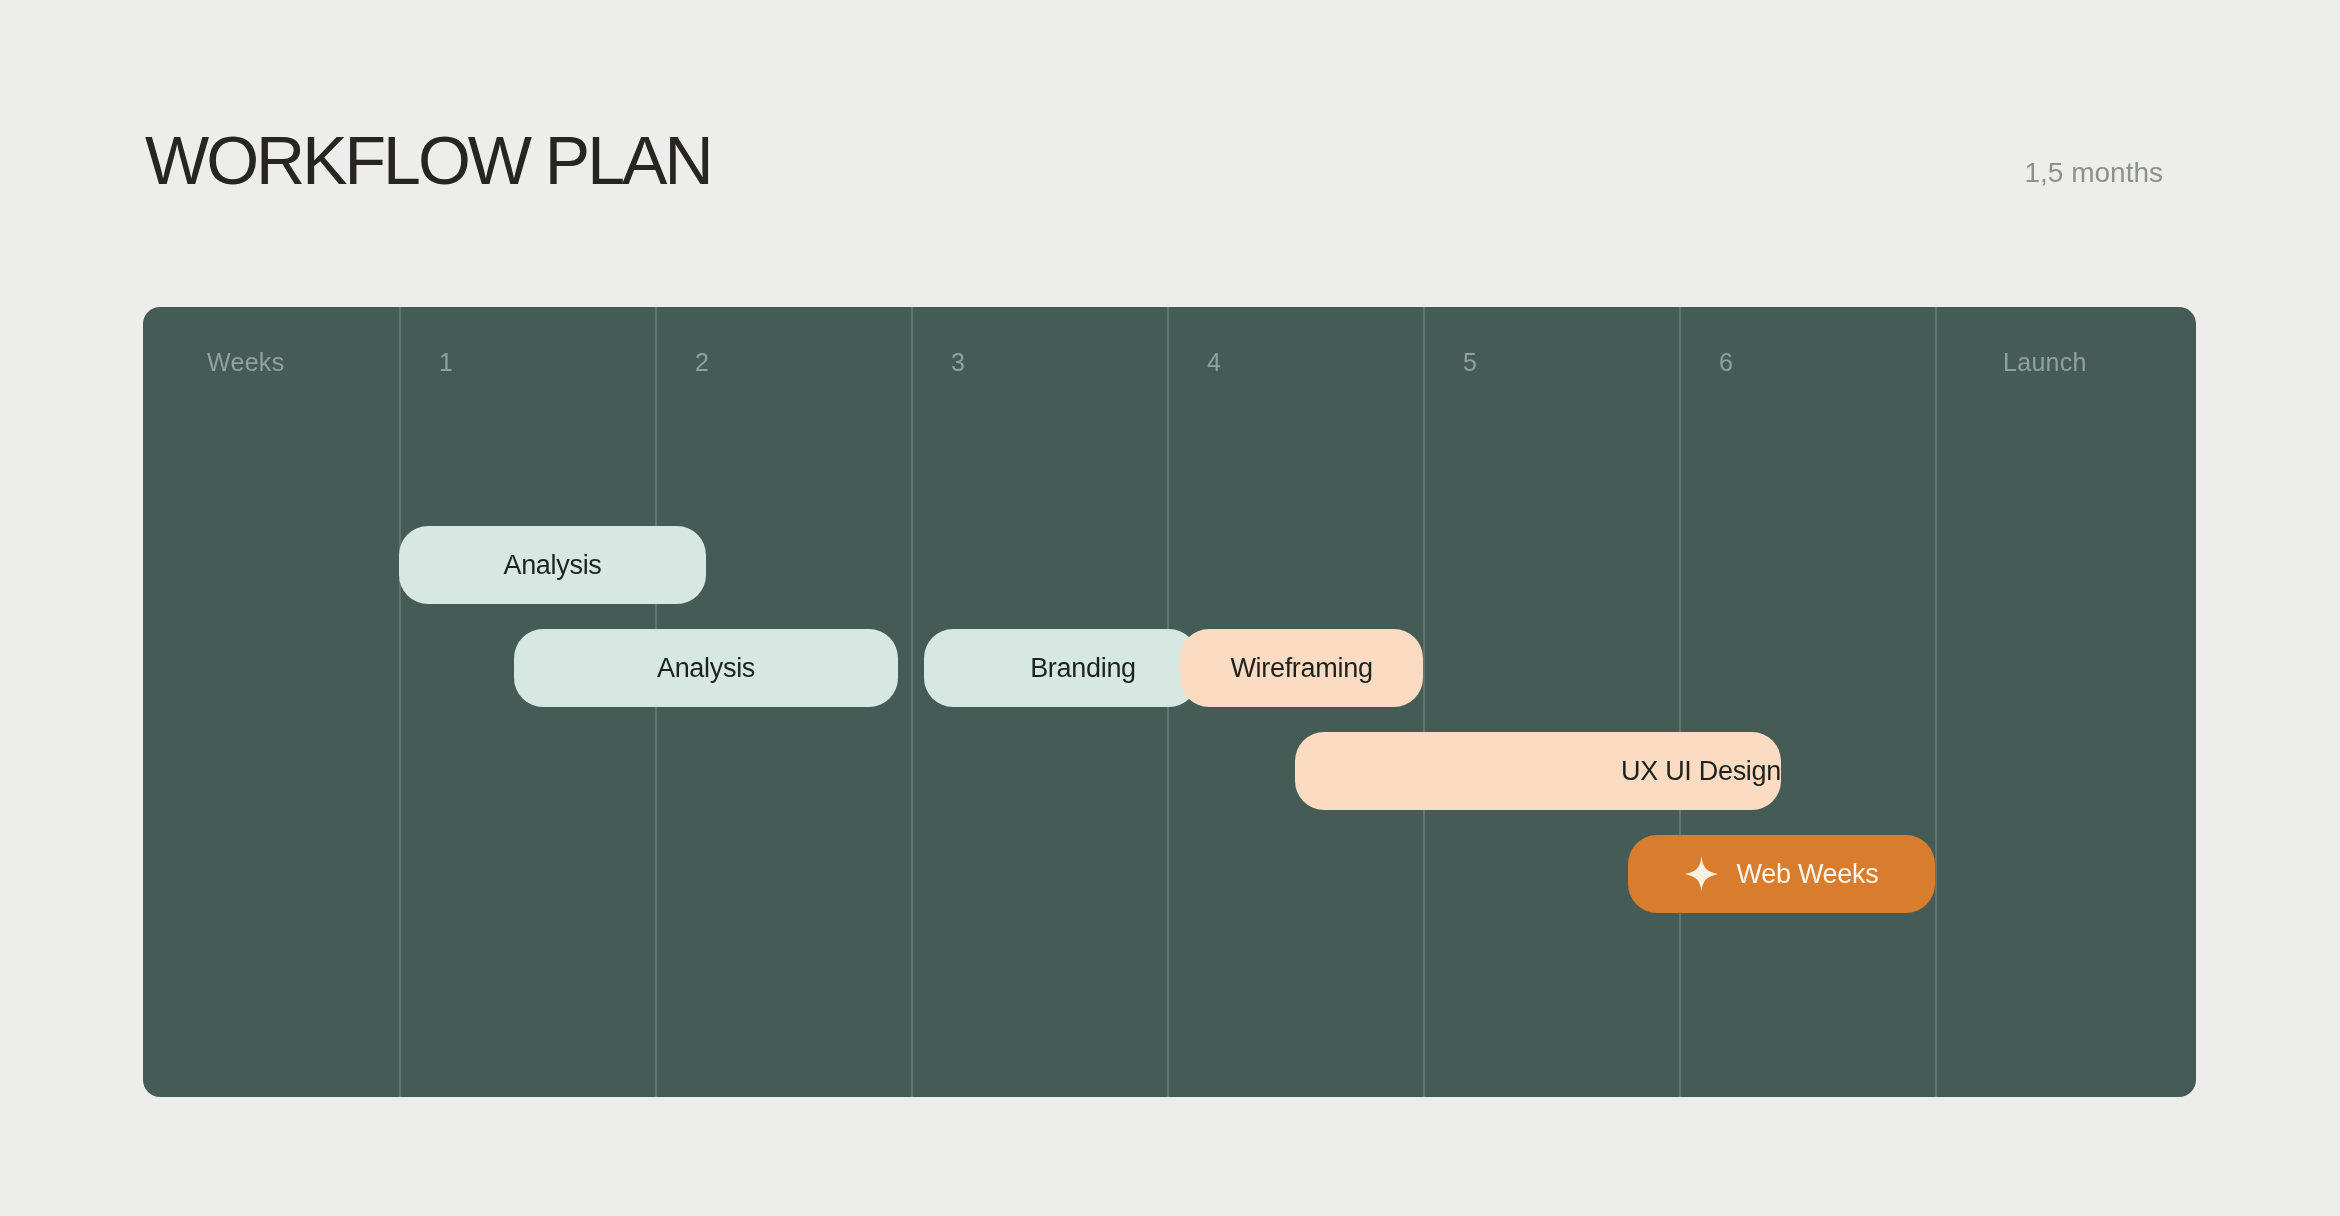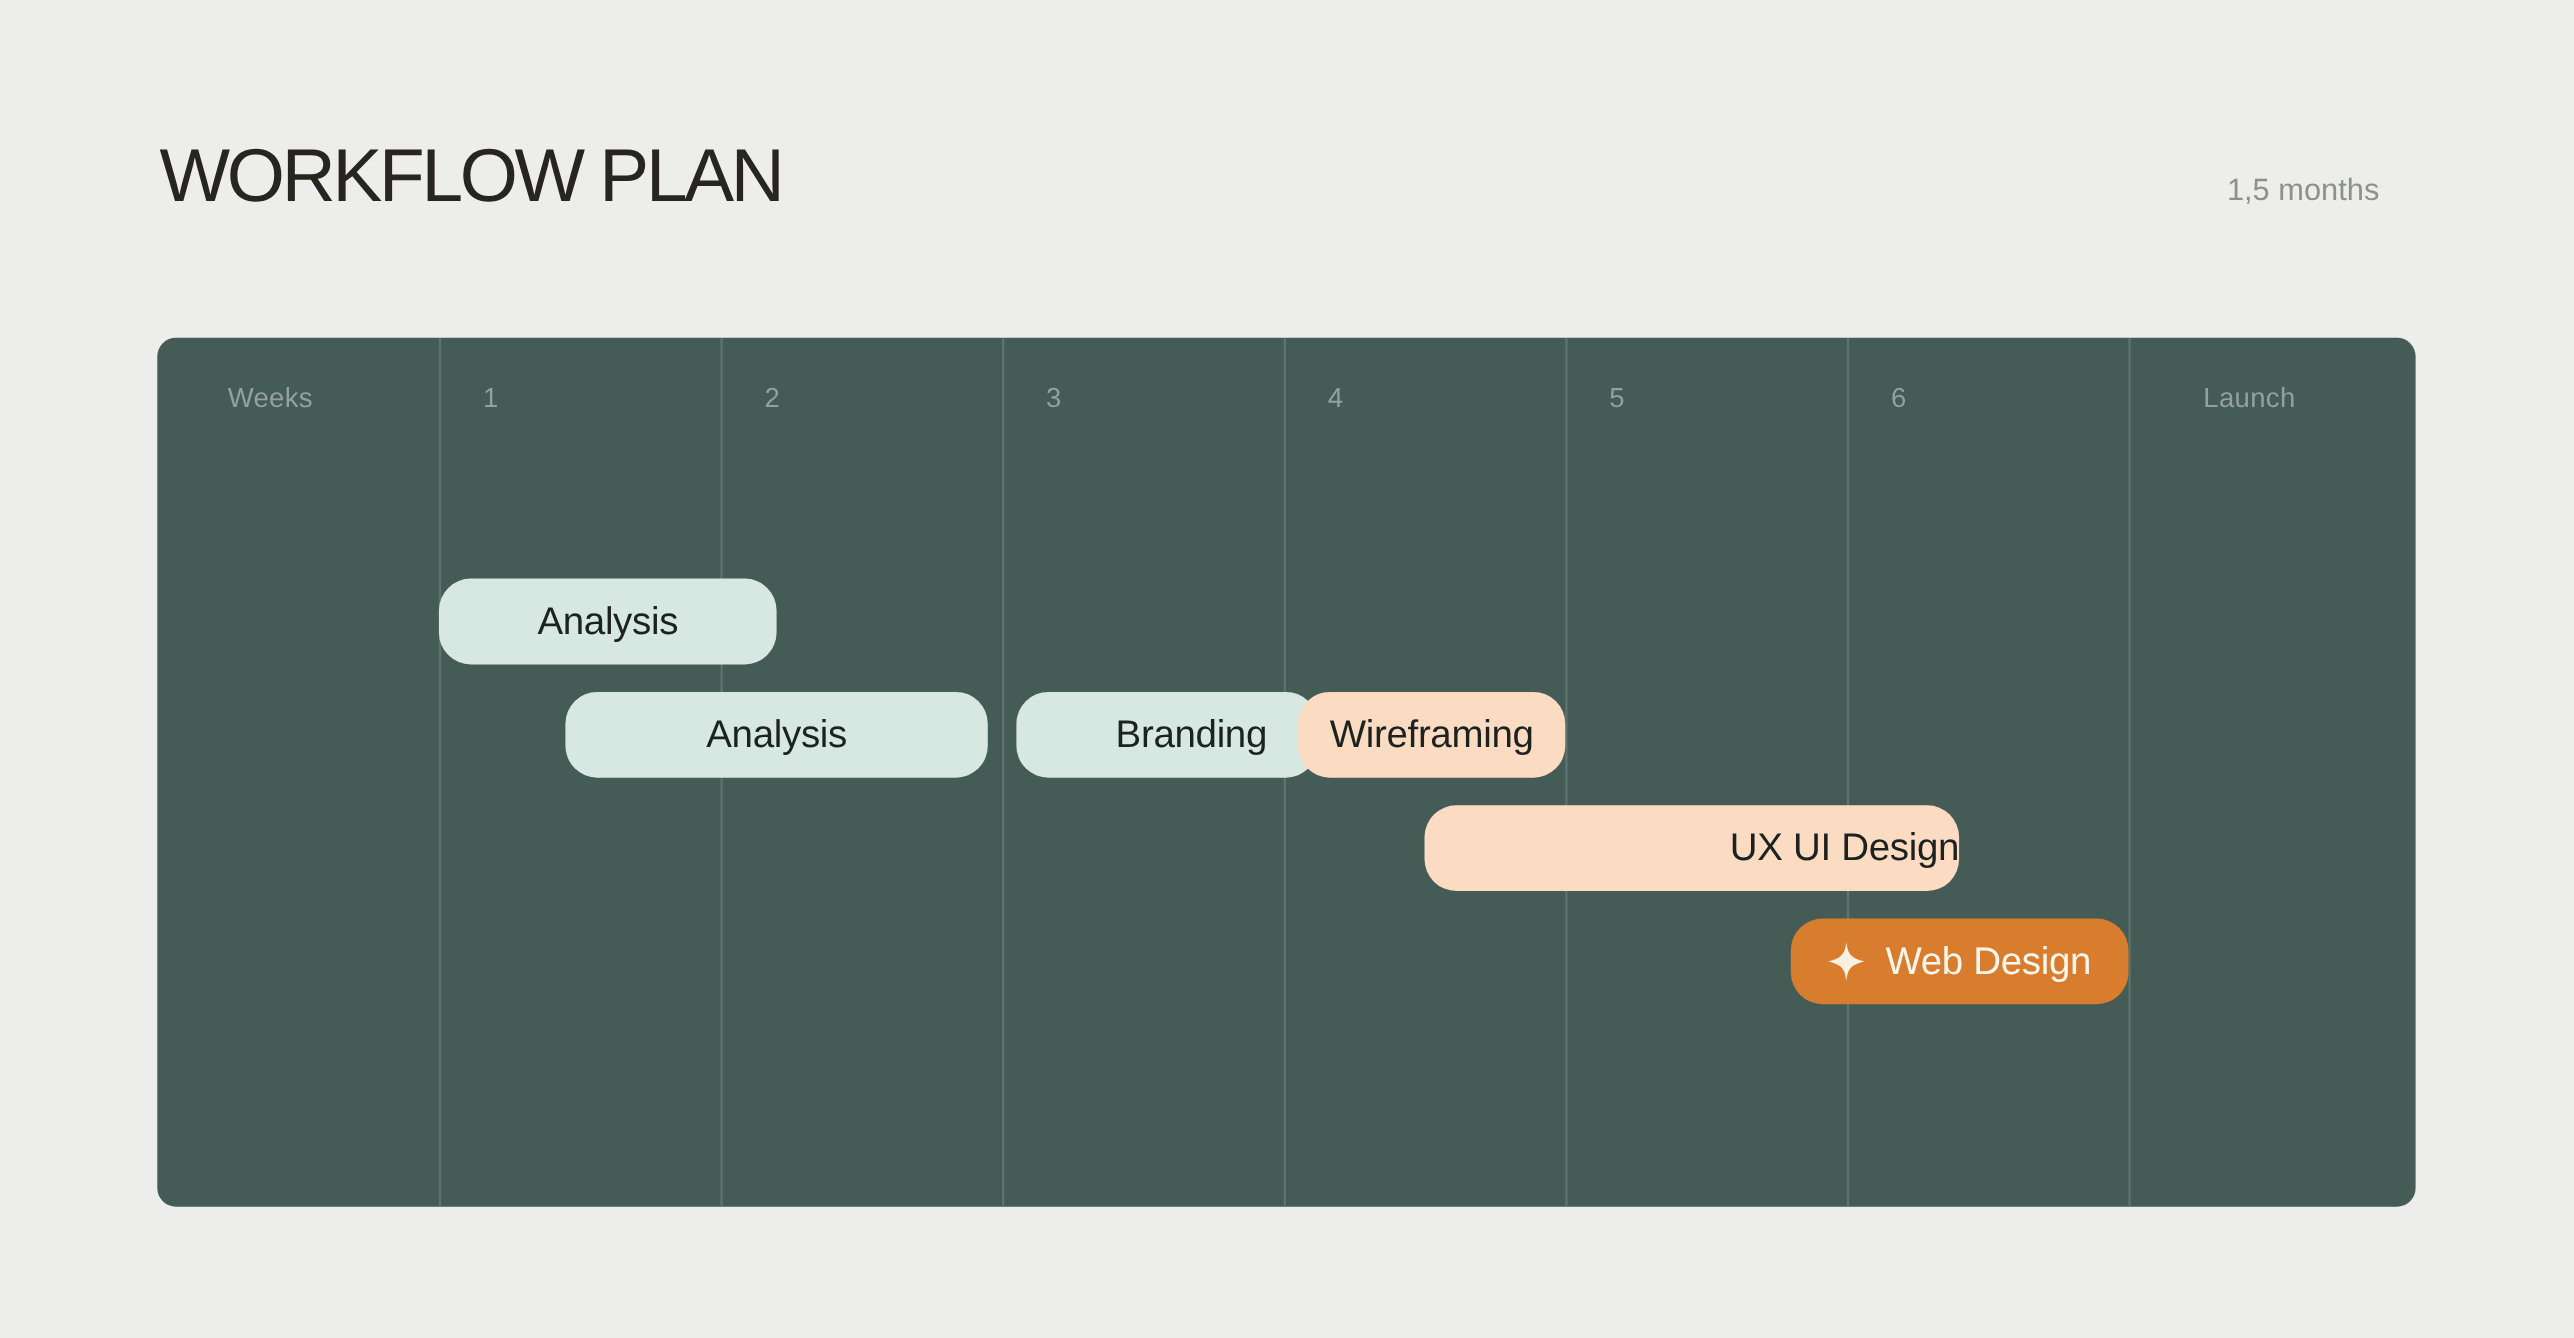--- a/index.html
+++ b/index.html
@@ -28,21 +28,21 @@
     background:var(--divider,#5F746F);
   }
   .col-label{
     position:absolute;top:40px;
     font-size:25px;letter-spacing:0.3px;line-height:1.2;
     color:var(--column-label,#92A19C);white-space:nowrap;
   }
   .task{
     position:absolute;height:78px;border-radius:29px;
     display:flex;align-items:center;justify-content:center;gap:19px;
-    font-size:35px;letter-spacing:-0.3px;
+    font-size:27px;letter-spacing:-0.3px;
     color:var(--task-text-dark,#1C221F);white-space:nowrap;
   }
   .task.mint{background:var(--task-mint,#D7E8E3);}
   .task.peach{background:var(--task-peach,#FBDCC2);}
   .task.orange{background:var(--task-orange,#D87C2E);color:var(--task-text-light,#FBF5EC);}
   .task .icon{display:flex;align-items:center;}
   .task .icon svg{width:33px;height:38px;display:block;}
 </style>
 </head>
 <body style="--page-bg: #EDEDEB; --panel: #445B56; --divider: #5F746F; --column-label: #92A19C; --title-text: #262520; --duration-text: #8C918E; --task-mint: #D7E8E3; --task-peach: #FBDCC2; --task-orange: #D87C2E; --task-text-dark: #1C221F; --task-text-light: #FBF5EC;">
@@ -85,17 +85,17 @@
         </div>
         <div class="task peach" style="left: 1152px; width: 486px; top: 425px; justify-content: flex-end;">
           <span>UX UI Design</span>
         </div>
         <div class="task orange" style="left: 1485px; width: 307px; top: 528px;">
           <span class="icon">
             <svg viewBox="0 0 24 26" xmlns="http://www.w3.org/2000/svg">
               <path d="M12 0 C12.9 8.2 15.2 10.9 24 13 C15.2 15.1 12.9 17.8 12 26 C11.1 17.8 8.8 15.1 0 13 C8.8 10.9 11.1 8.2 12 0 Z" fill="#F8F1E2"></path>
             </svg>
           </span>
-          <span>Web Design</span>
+          <span>Web Weeks</span>
         </div>
       </div>
   </div>
 </div>
 
 </body></html>

